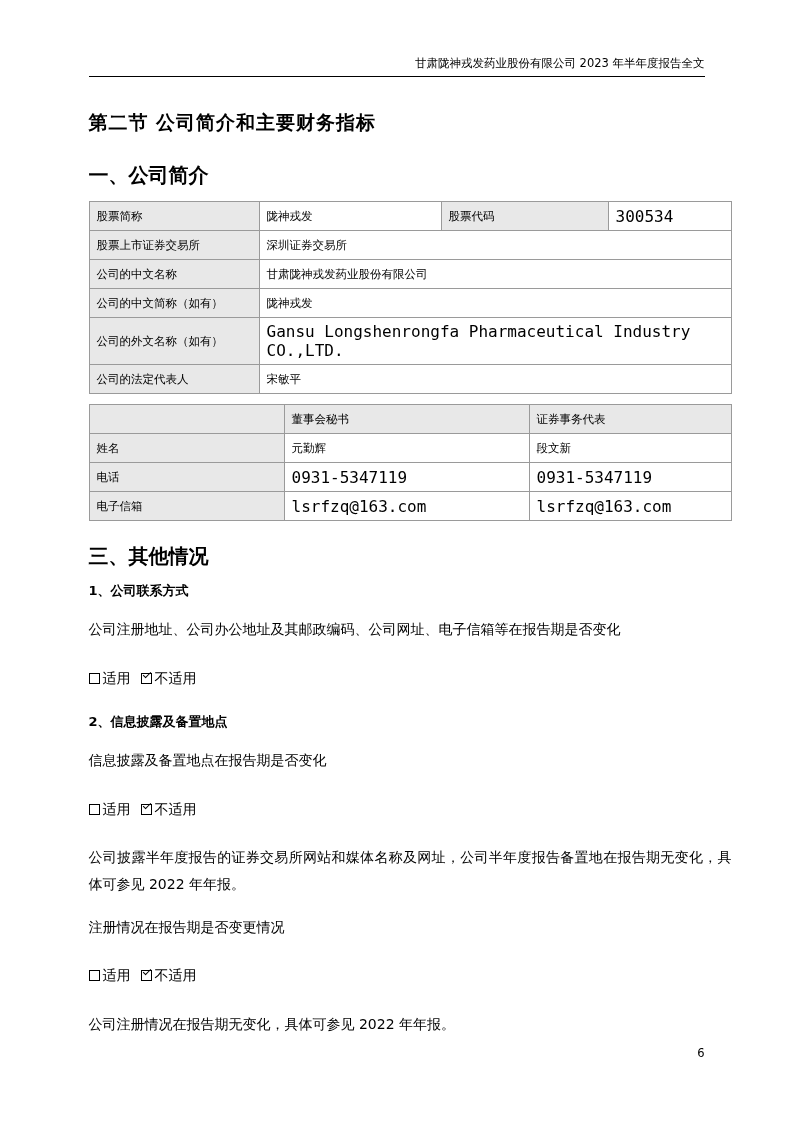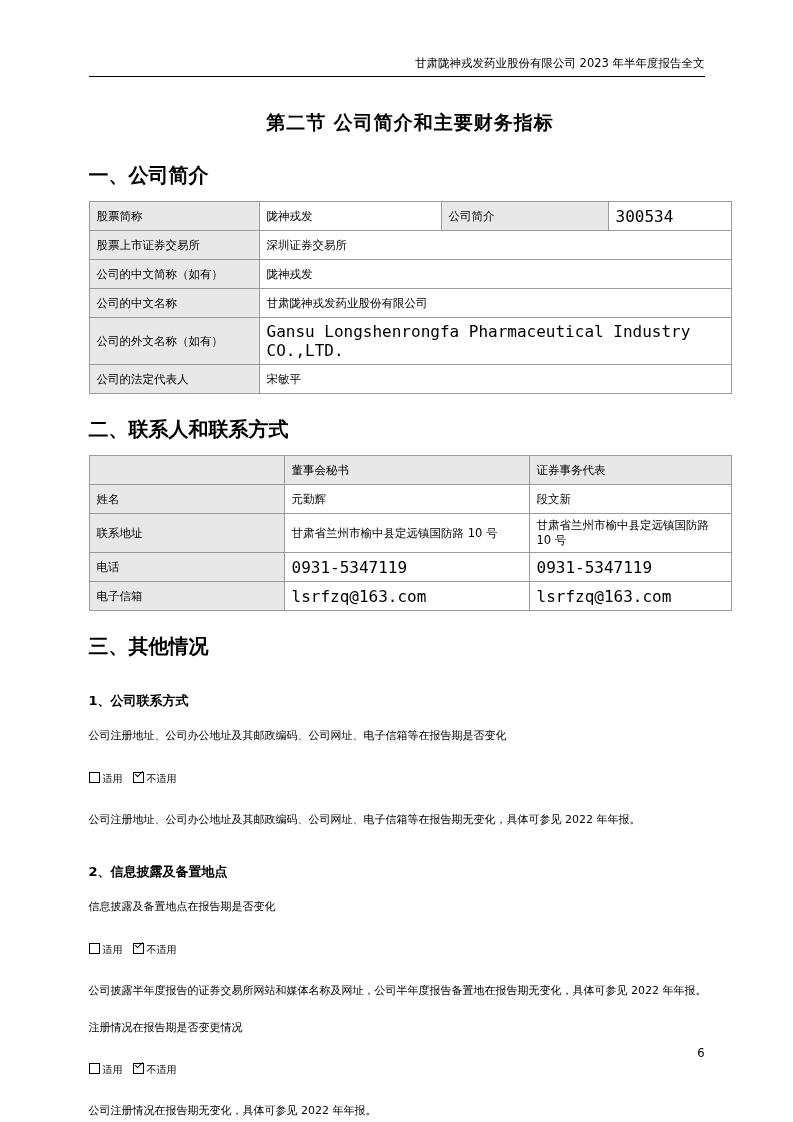--- a/index.html
+++ b/index.html
@@ -42,39 +42,38 @@
   .content {
     position: absolute;
     top: 100px;
     left: 75px;
     width: 643px;
   }
   h1.section-title {
     font-family: "DejaVu Sans", sans-serif;
     font-size: 19px;
     font-weight: bold;
-    text-align: center;
     margin: 10px 0 26px 0;
     letter-spacing: 1px;
   }
   h2.heading2 {
     font-family: "DejaVu Sans", sans-serif;
     font-size: 20px;
     font-weight: bold;
     margin: 22px 0 12px 0;
   }
   h3.heading3 {
     font-family: "DejaVu Sans", sans-serif;
     font-size: 13px;
     font-weight: bold;
-    margin: 32px 0 10px 0;
+    margin: 12px 0 10px 0;
   }
   p.para {
     font-family: "DejaVu Sans", sans-serif;
-    font-size: 11px;
+    font-size: 14px;
     line-height: 1.9;
     margin: 16px 0;
     text-align: justify;
   }
   table.doc-table {
     border-collapse: collapse;
     width: 643px;
     font-family: "DejaVu Sans", sans-serif;
     font-size: 11.5px;
     margin: 4px 0 10px 0;
@@ -94,21 +93,21 @@
   th.col-head {
     background: #e8e8e8;
     text-align: center;
   }
   td.ascii {
     font-family: "DejaVu Sans Mono", monospace;
     font-size: 16px;
   }
   .checkline {
     font-family: "DejaVu Sans", sans-serif;
-    font-size: 10px;
+    font-size: 14px;
     line-height: 1.9;
     margin: 22px 0;
   }
   .checkbox-empty {
     display: inline-block;
     width: 9px;
     height: 9px;
     border: 1px solid #000;
     margin-right: 3px;
     position: relative;
@@ -155,66 +154,60 @@
 
     <h1 class="section-title">第二节  公司简介和主要财务指标</h1>
 
     <h2 class="heading2">一、公司简介</h2>
 
     <table class="doc-table">
       <tbody>
         <tr>
           <td class="label-cell" style="width:155px">股票简称</td>
           <td style="width:167px">陇神戎发</td>
-          <td class="label-cell" style="width:152px">公司简介</td>
+          <td class="label-cell" style="width:152px">股票代码</td>
           <td class="ascii">300534</td>
         </tr>
         <tr>
           <td class="label-cell">股票上市证券交易所</td>
           <td colspan="3">深圳证券交易所</td>
         </tr>
         <tr>
+          <td class="label-cell">公司的中文名称</td>
+          <td colspan="3">甘肃陇神戎发药业股份有限公司</td>
+        </tr>
+        <tr>
           <td class="label-cell">公司的中文简称（如有）</td>
           <td colspan="3">陇神戎发</td>
         </tr>
         <tr>
-          <td class="label-cell">公司的中文名称</td>
-          <td colspan="3">甘肃陇神戎发药业股份有限公司</td>
-        </tr>
-        <tr>
           <td class="label-cell">公司的外文名称（如有）</td>
           <td colspan="3" class="ascii">Gansu Longshenrongfa Pharmaceutical Industry CO.,LTD.</td>
         </tr>
         <tr>
           <td class="label-cell">公司的法定代表人</td>
           <td colspan="3">宋敏平</td>
         </tr>
       </tbody>
     </table>
 
-    <h2 class="heading2">二、联系人和联系方式</h2>
 
     <table class="doc-table">
       <thead>
         <tr>
           <th class="label-cell" style="width:180px"></th>
           <th class="col-head" style="width:230px">董事会秘书</th>
           <th class="col-head">证券事务代表</th>
         </tr>
       </thead>
       <tbody>
         <tr>
           <td class="label-cell">姓名</td>
           <td>元勤辉</td>
           <td>段文新</td>
-        </tr>
-        <tr>
-          <td class="label-cell">联系地址</td>
-          <td>甘肃省兰州市榆中县定远镇国防路 10 号</td>
-          <td>甘肃省兰州市榆中县定远镇国防路 10 号</td>
         </tr>
         <tr>
           <td class="label-cell">电话</td>
           <td class="ascii">0931-5347119</td>
           <td class="ascii">0931-5347119</td>
         </tr>
         <tr>
           <td class="label-cell">电子信箱</td>
           <td class="ascii">lsrfzq@163.com</td>
           <td class="ascii">lsrfzq@163.com</td>
@@ -222,21 +215,20 @@
       </tbody>
     </table>
 
     <h2 class="heading2">三、其他情况</h2>
 
     <h3 class="heading3">1、公司联系方式</h3>
     <p class="para">公司注册地址、公司办公地址及其邮政编码、公司网址、电子信箱等在报告期是否变化</p>
     <div class="checkline">
       <span class="checkbox-empty"></span><span>适用</span><span class="checkbox-checked"></span><span>不适用</span>
     </div>
-    <p class="para">公司注册地址、公司办公地址及其邮政编码、公司网址、电子信箱等在报告期无变化，具体可参见 2022 年年报。</p>
 
     <h3 class="heading3">2、信息披露及备置地点</h3>
     <p class="para">信息披露及备置地点在报告期是否变化</p>
     <div class="checkline">
       <span class="checkbox-empty"></span><span>适用</span><span class="checkbox-checked"></span><span>不适用</span>
     </div>
     <p class="para">公司披露半年度报告的证券交易所网站和媒体名称及网址，公司半年度报告备置地在报告期无变化，具体可参见 2022 年年报。</p>
 
     <p class="para">注册情况在报告期是否变更情况</p>
     <div class="checkline">

